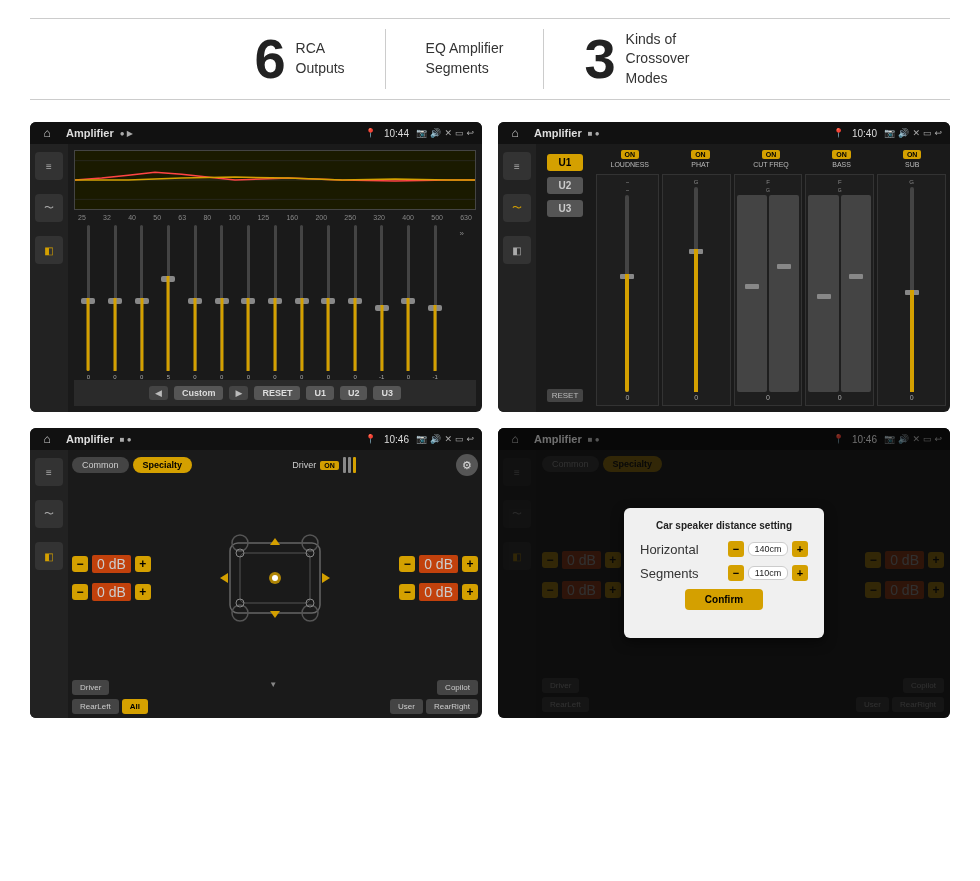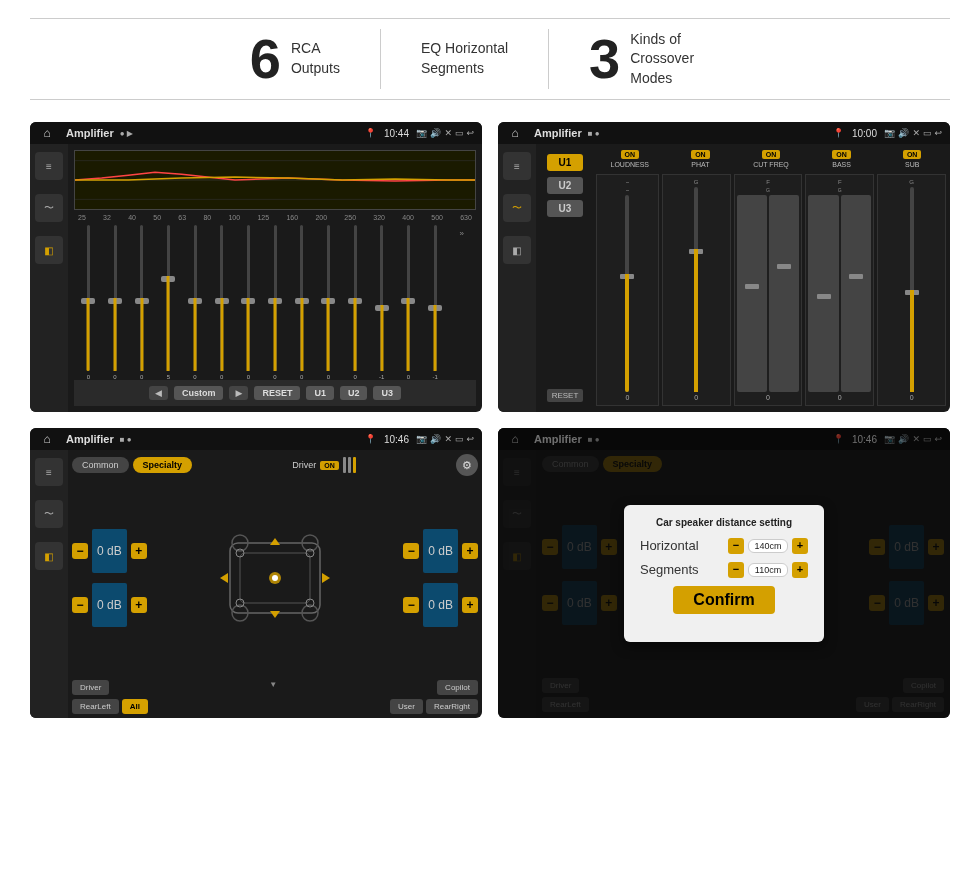--- a/index.html
+++ b/index.html
@@ -370,24 +370,24 @@
       font-size: 12px;
       font-weight: bold;
       border-radius: 3px;
       display: flex;
       align-items: center;
       justify-content: center;
       line-height: 1;
     }
 
     .db-value {
-      font-size: 12px;
+      font-size: 14px;
       color: #ccc;
-      background: #0c4a6e;
-      padding: 15px 5px;
+      background: #c2410c;
+      padding: 1px 5px;
       border-radius: 2px;
       min-width: 30px;
       text-align: center;
     }
 
     .bottom-btns {
       display: flex;
       gap: 3px;
       flex-wrap: wrap;
     }
@@ -473,21 +473,21 @@
       border: 1px solid #ccc;
       padding: 1px 5px;
       border-radius: 6px;
       min-width: 40px;
       text-align: center;
     }
 
     .modal-confirm-btn {
       background: #d4a000;
       color: #000;
-      font-size: 16px;
+      font-size: 10px;
       font-weight: bold;
       padding: 5px 20px;
       border-radius: 4px;
       text-align: center;
       margin: 8px auto 16px;
       display: block;
       width: fit-content;
     }
 
     .gear-icon-circle {
@@ -512,21 +512,21 @@
     <div class="stat-item">
       <span class="stat-number">6</span>
       <div class="stat-text">
         <div>RCA</div>
         <div>Outputs</div>
       </div>
     </div>
     <div class="stat-divider"></div>
     <div class="stat-item">
       <div class="stat-text">
-        <div>EQ Horizontal</div>
+        <div>EQ Amplifier</div>
         <div>Segments</div>
       </div>
     </div>
     <div class="stat-divider"></div>
     <div class="stat-item">
       <span class="stat-number">3</span>
       <div class="stat-text">
         <div>Kinds of</div>
         <div>Crossover Modes</div>
       </div>
@@ -703,21 +703,21 @@
       </div>
     </div>
 
     <div class="screen-box">
       <div class="status-bar">
         <span class="status-home">⌂</span>
         <span class="status-title">Amplifier</span>
         <span style="font-size:8px;color:#aaa;">■ ●</span>
         <div class="status-icons">
           <span class="status-icon-small">📍</span>
-          <span class="status-time">10:00</span>
+          <span class="status-time">10:40</span>
           <span class="status-icon-small">📷</span>
           <span class="status-icon-small">🔊</span>
           <span class="status-icon-small">✕</span>
           <span class="status-icon-small">▭</span>
           <span class="status-icon-small">↩</span>
         </div>
       </div>
       <div class="screen-content">
         <div class="side-controls">
           <div class="side-btn">≡</div>

